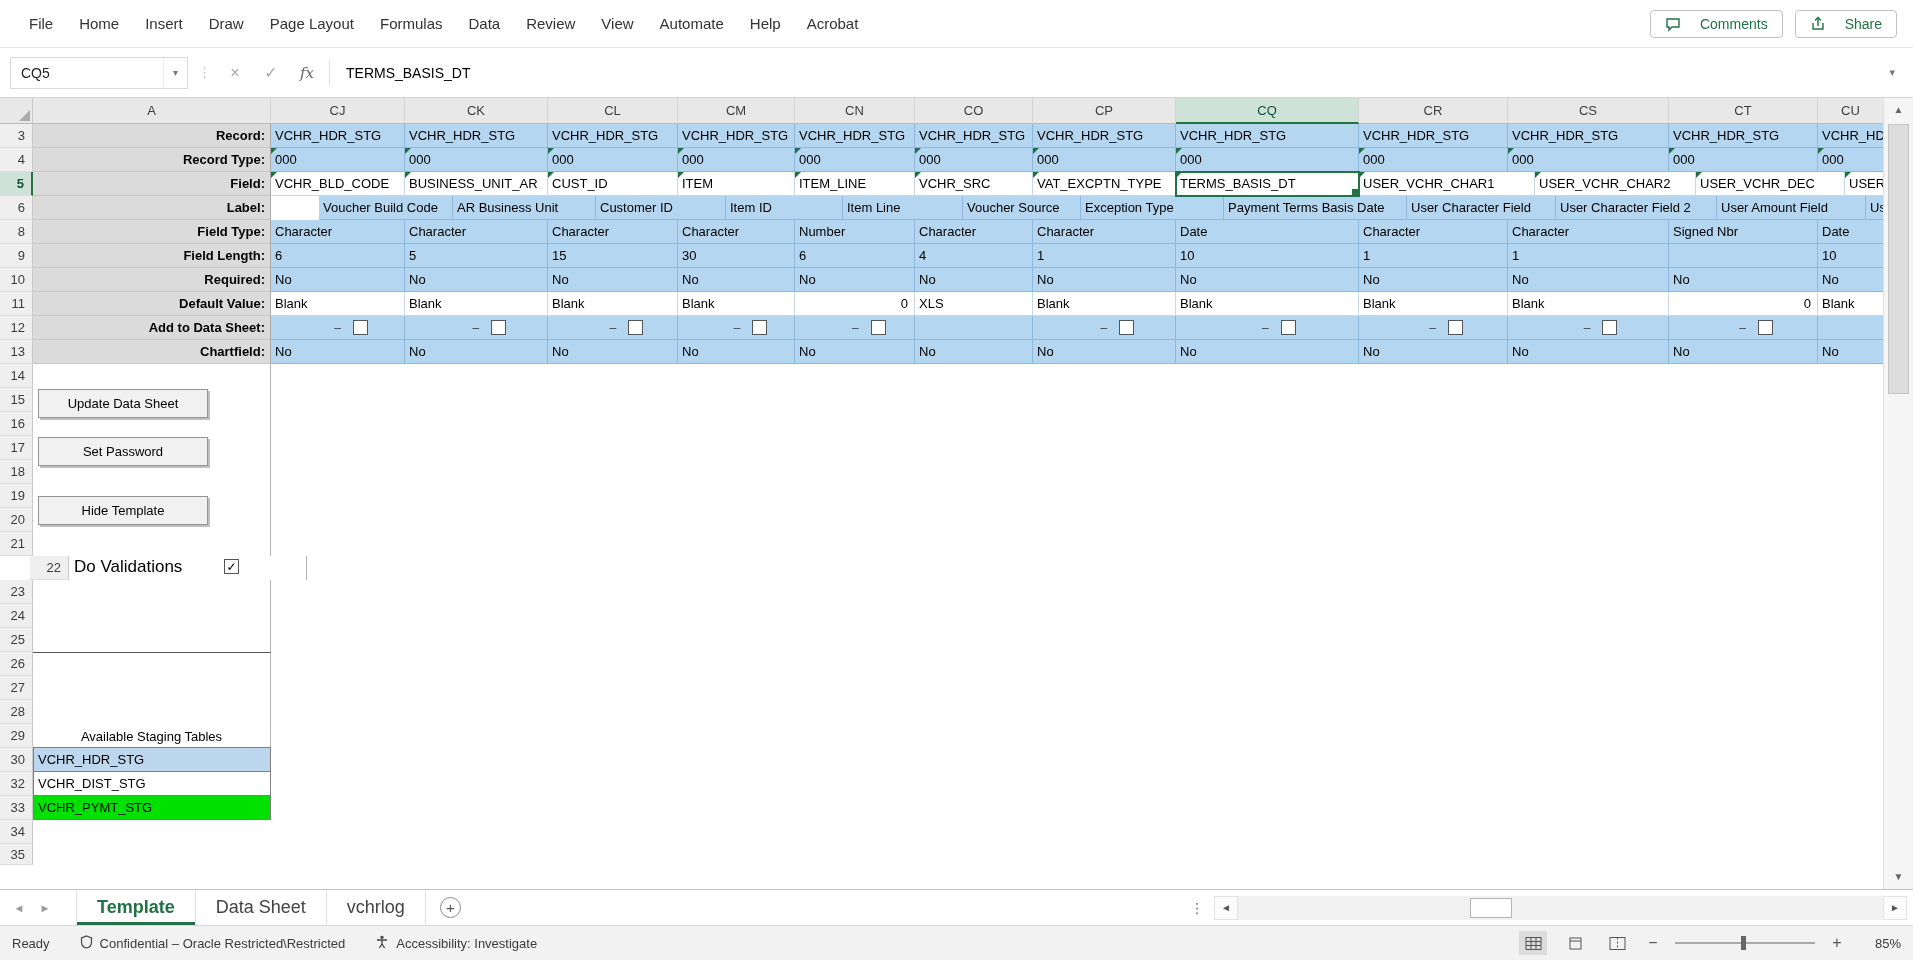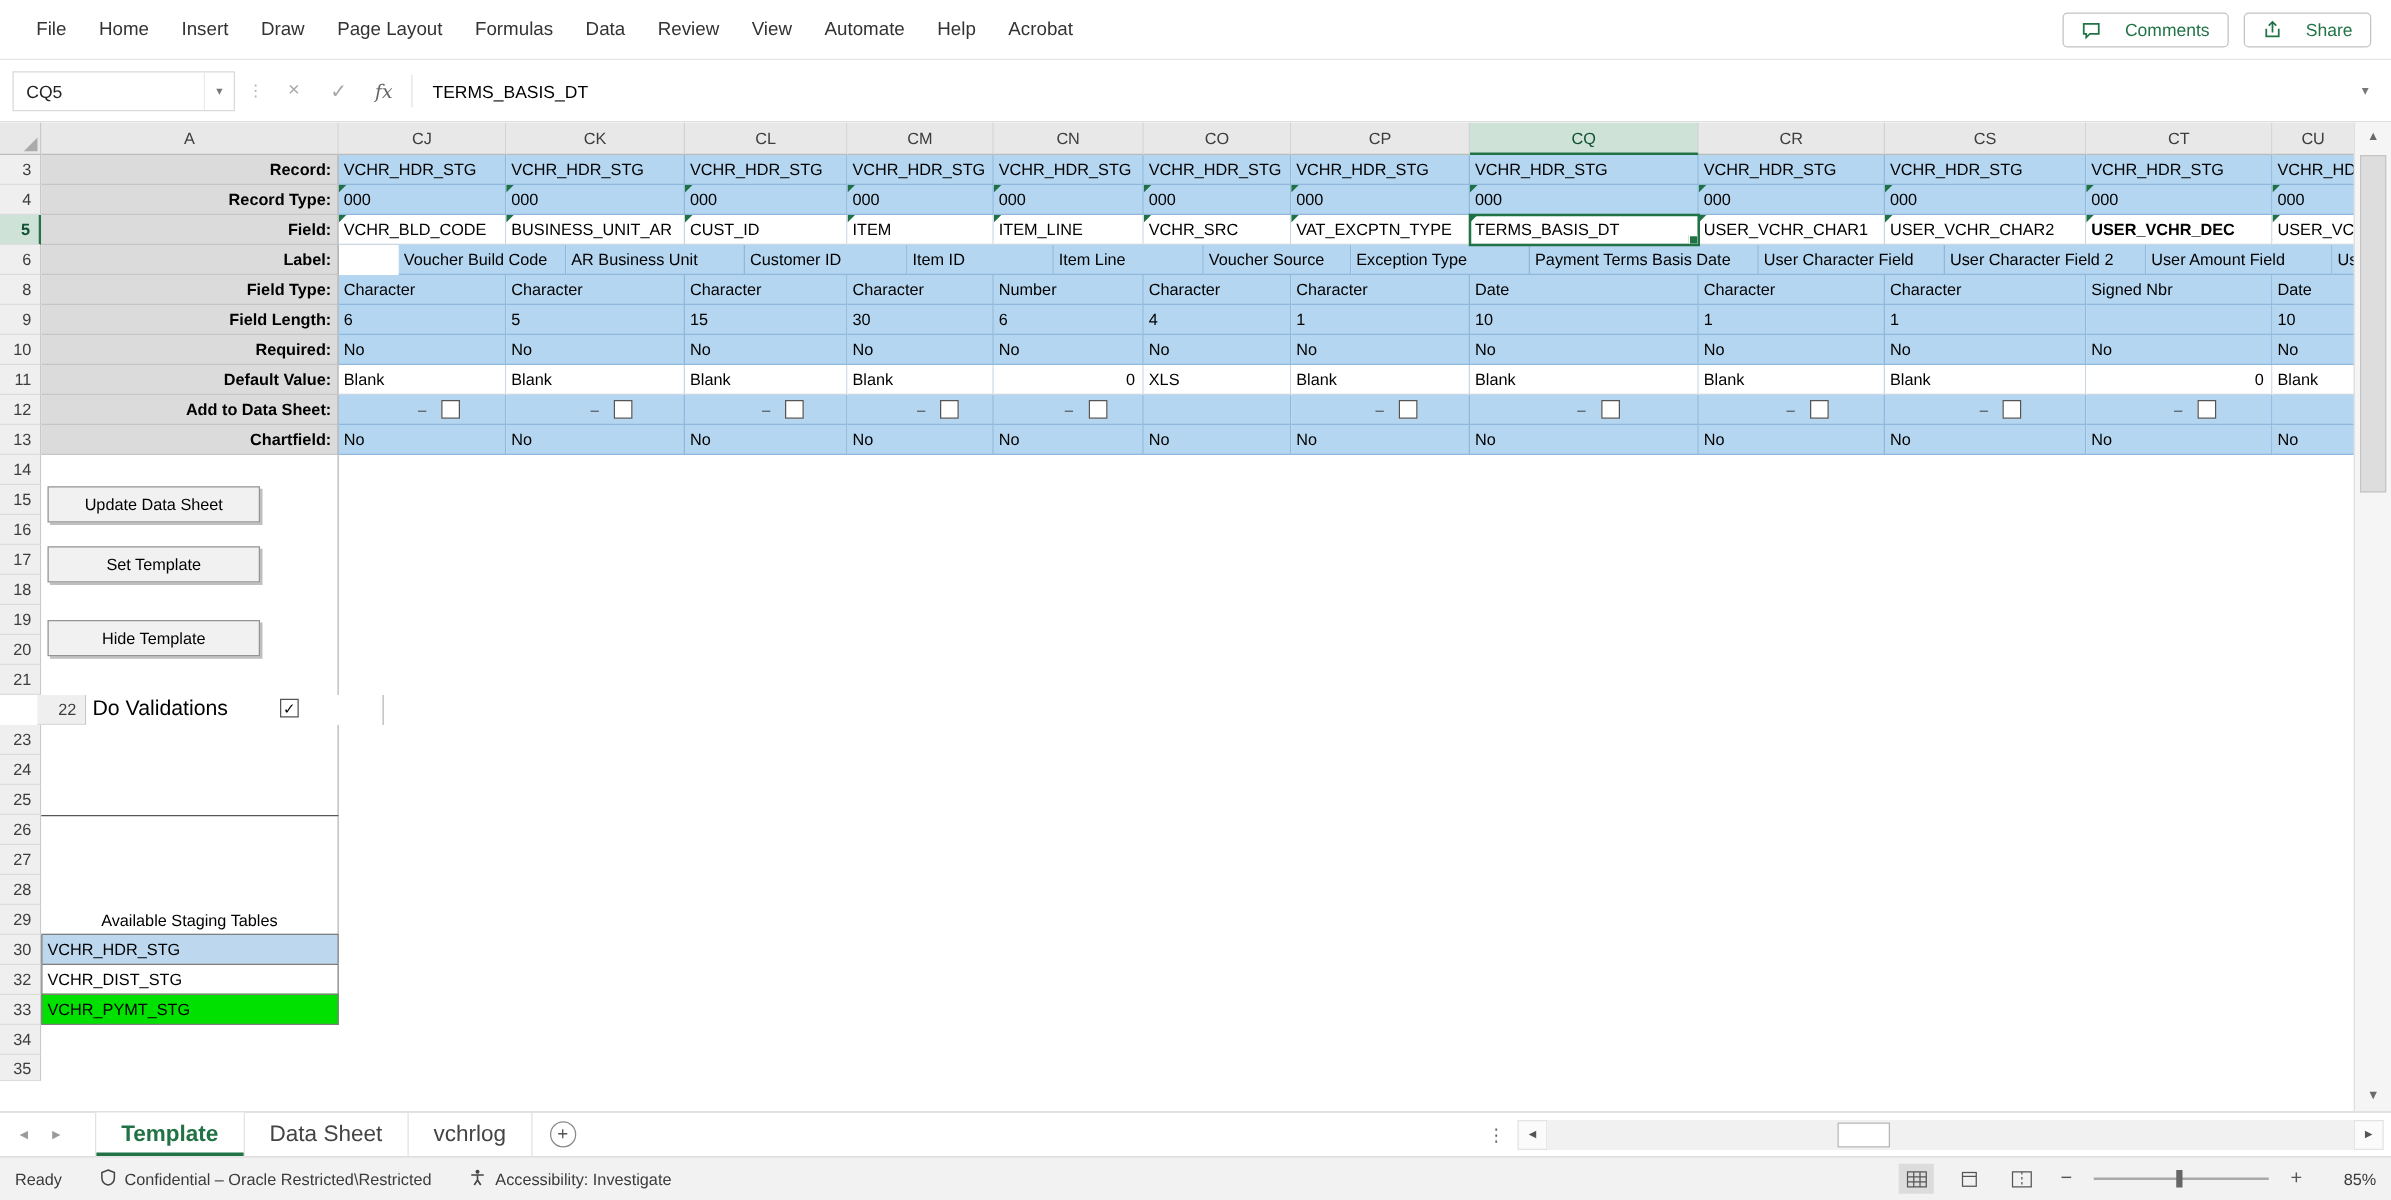--- a/index.html
+++ b/index.html
@@ -223,23 +223,23 @@
           <div class="cell rowhdr sel" style="width: 33px;">5</div>
           <div class="cell alabel" style="width: 238px;">Field:</div>
           <div class="cell dcell white" style="width: 134px;">VCHR_BLD_CODE<i class="flag"></i></div>
           <div class="cell dcell white" style="width: 143px;">BUSINESS_UNIT_AR<i class="flag"></i></div>
           <div class="cell dcell white" style="width: 130px;">CUST_ID<i class="flag"></i></div>
           <div class="cell dcell white" style="width: 117px;">ITEM<i class="flag"></i></div>
           <div class="cell dcell white" style="width: 120px;">ITEM_LINE<i class="flag"></i></div>
           <div class="cell dcell white" style="width: 118px;">VCHR_SRC<i class="flag"></i></div>
           <div class="cell dcell white" style="width: 143px;">VAT_EXCPTN_TYPE<i class="flag"></i></div>
           <div class="cell dcell white selcell" style="width: 183px;">TERMS_BASIS_DT<i class="flag"></i></div>
-          <div class="cell dcell white" style="width: 149px;">USER_VCHR_CHAR1<i class="flag"></i></div>
+          <div class="cell dcell white" style="width: 176px;">USER_VCHR_CHAR1<i class="flag"></i></div>
           <div class="cell dcell white" style="width: 161px;">USER_VCHR_CHAR2<i class="flag"></i></div>
-          <div class="cell dcell white" style="width: 149px; font-weight: bold;">USER_VCHR_DEC<i class="flag"></i></div>
+          <div class="cell dcell white" style="width: 149px;">USER_VCHR_DEC<i class="flag"></i></div>
           <div class="cell dcell white" style="width: 66px;">USER_VCHR_<i class="flag"></i></div>
         </div>
         <div class="grow">
           <div class="cell rowhdr" style="width: 33px;">6</div>
           <div class="cell alabel" style="width: 238px;">Label:</div>
           <div class="cell dcell blue" style="width: 134px; margin-left: 48px;">Voucher Build Code</div>
           <div class="cell dcell blue" style="width: 143px;">AR Business Unit</div>
           <div class="cell dcell blue" style="width: 130px;">Customer ID</div>
           <div class="cell dcell blue" style="width: 117px;">Item ID</div>
           <div class="cell dcell blue" style="width: 120px;">Item Line</div>
@@ -390,21 +390,21 @@
           <div class="cell filler" style="flex: 1 1 0%;"></div>
         </div>
         <div class="grow">
           <div class="cell rowhdr" style="width: 33px;">16</div>
           <div class="cell aempty abord" style="width: 238px;"></div>
           <div class="cell filler" style="flex: 1 1 0%;"></div>
         </div>
         <div class="grow">
           <div class="cell rowhdr" style="width: 33px;">17</div>
           <div class="cell aempty abord" style="width: 238px;">
-            <div class="xlbtn" style="top: 1px;">Set Template</div>
+            <div class="xlbtn" style="top: 1px;">Set Password</div>
           </div>
           <div class="cell filler" style="flex: 1 1 0%;"></div>
         </div>
         <div class="grow">
           <div class="cell rowhdr" style="width: 33px;">18</div>
           <div class="cell aempty abord" style="width: 238px;"></div>
           <div class="cell filler" style="flex: 1 1 0%;"></div>
         </div>
         <div class="grow">
           <div class="cell rowhdr" style="width: 33px;">19</div>

